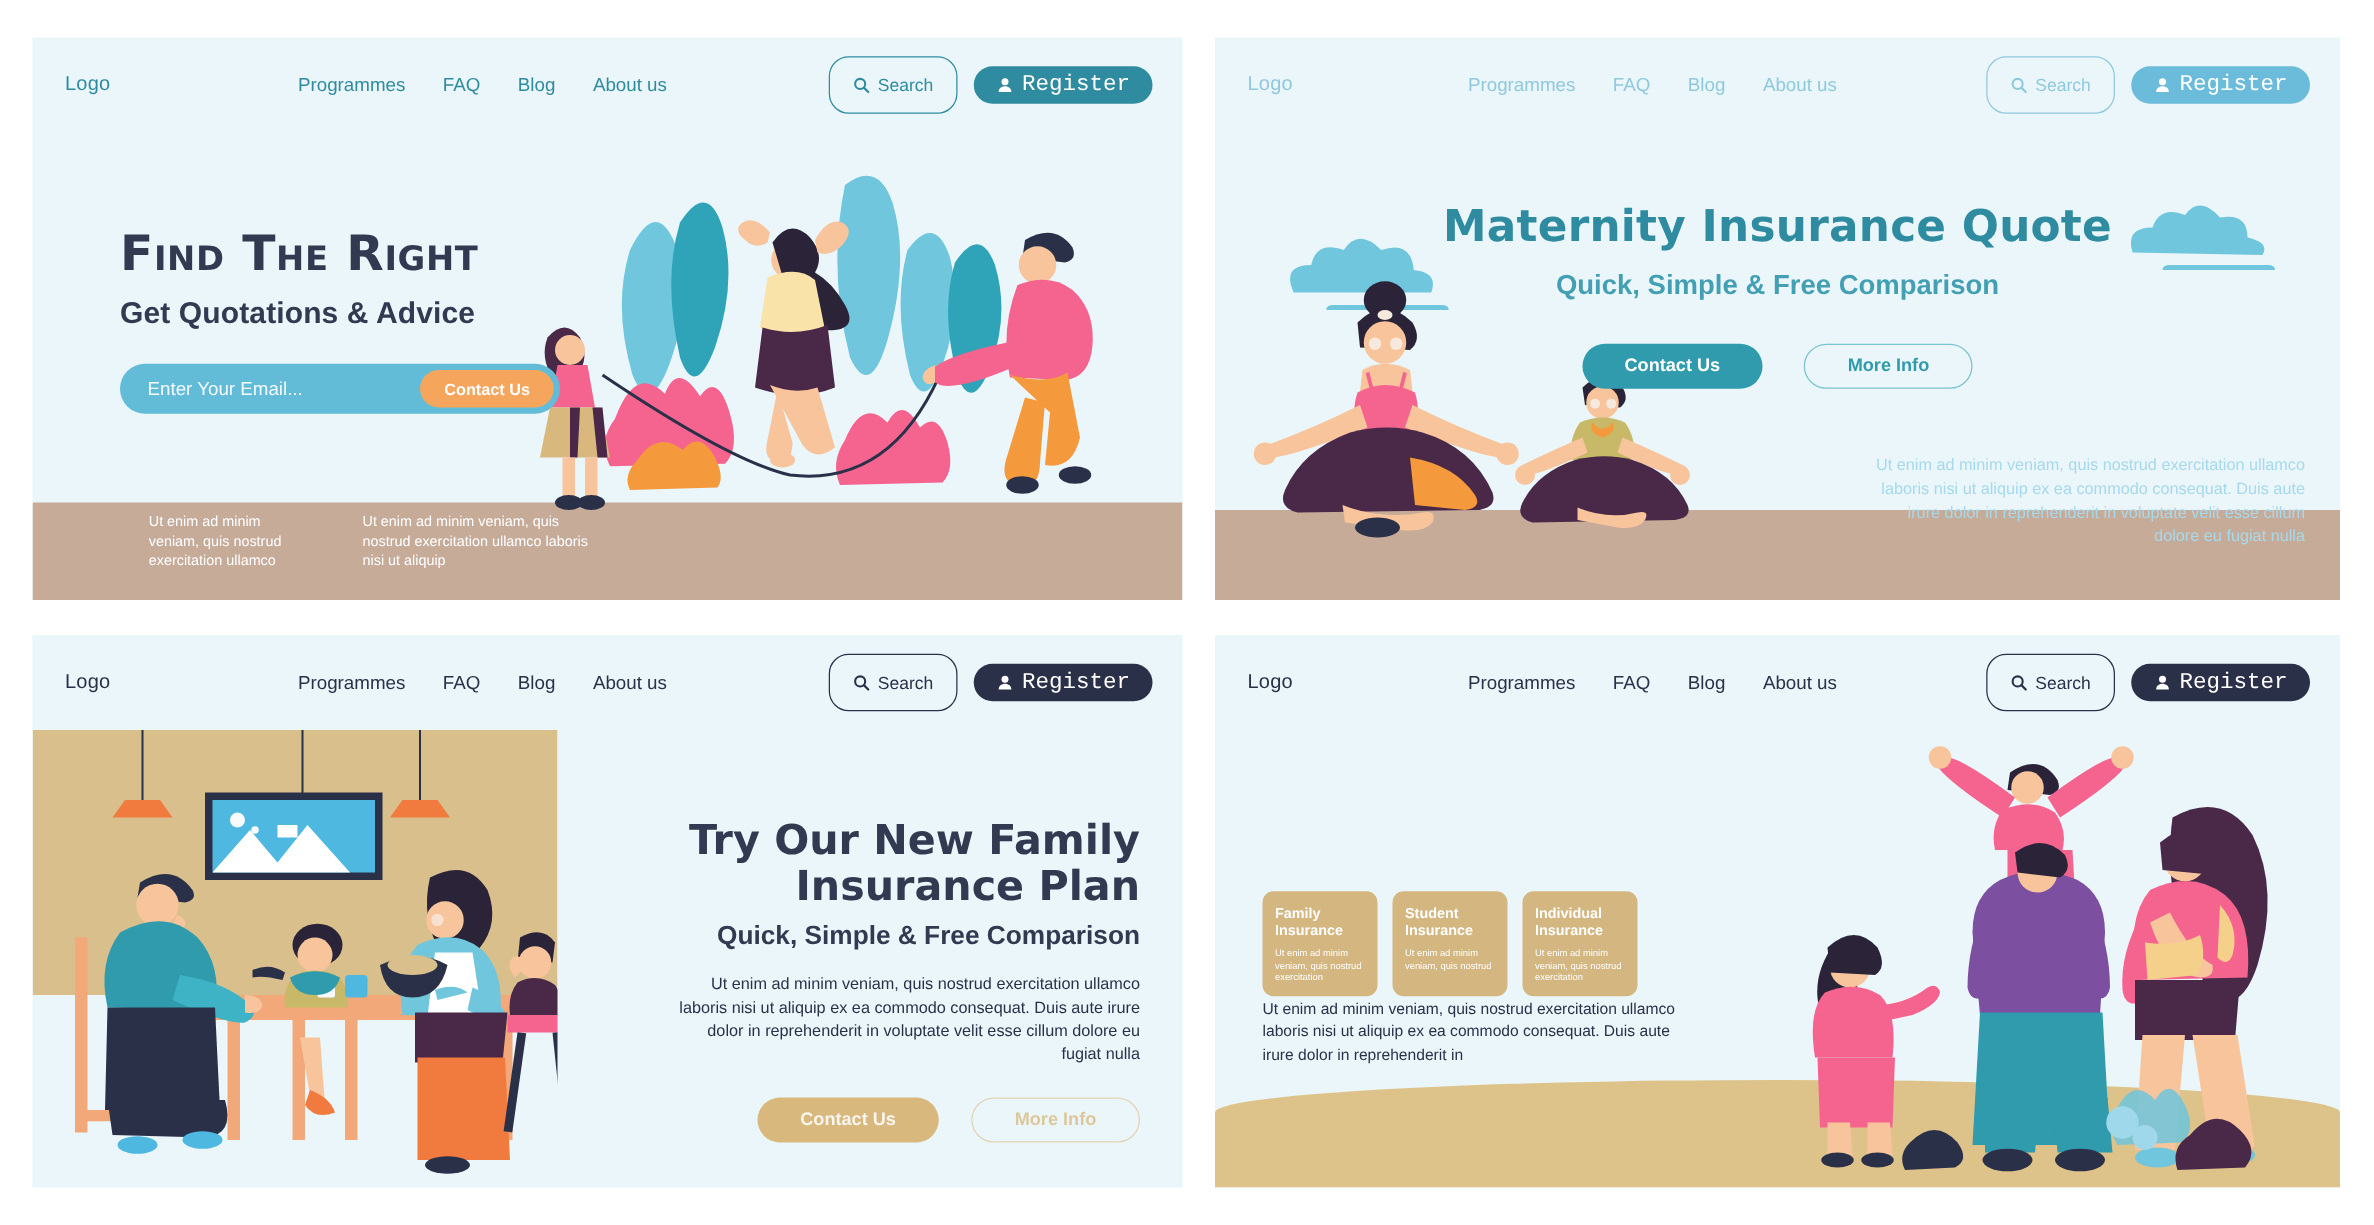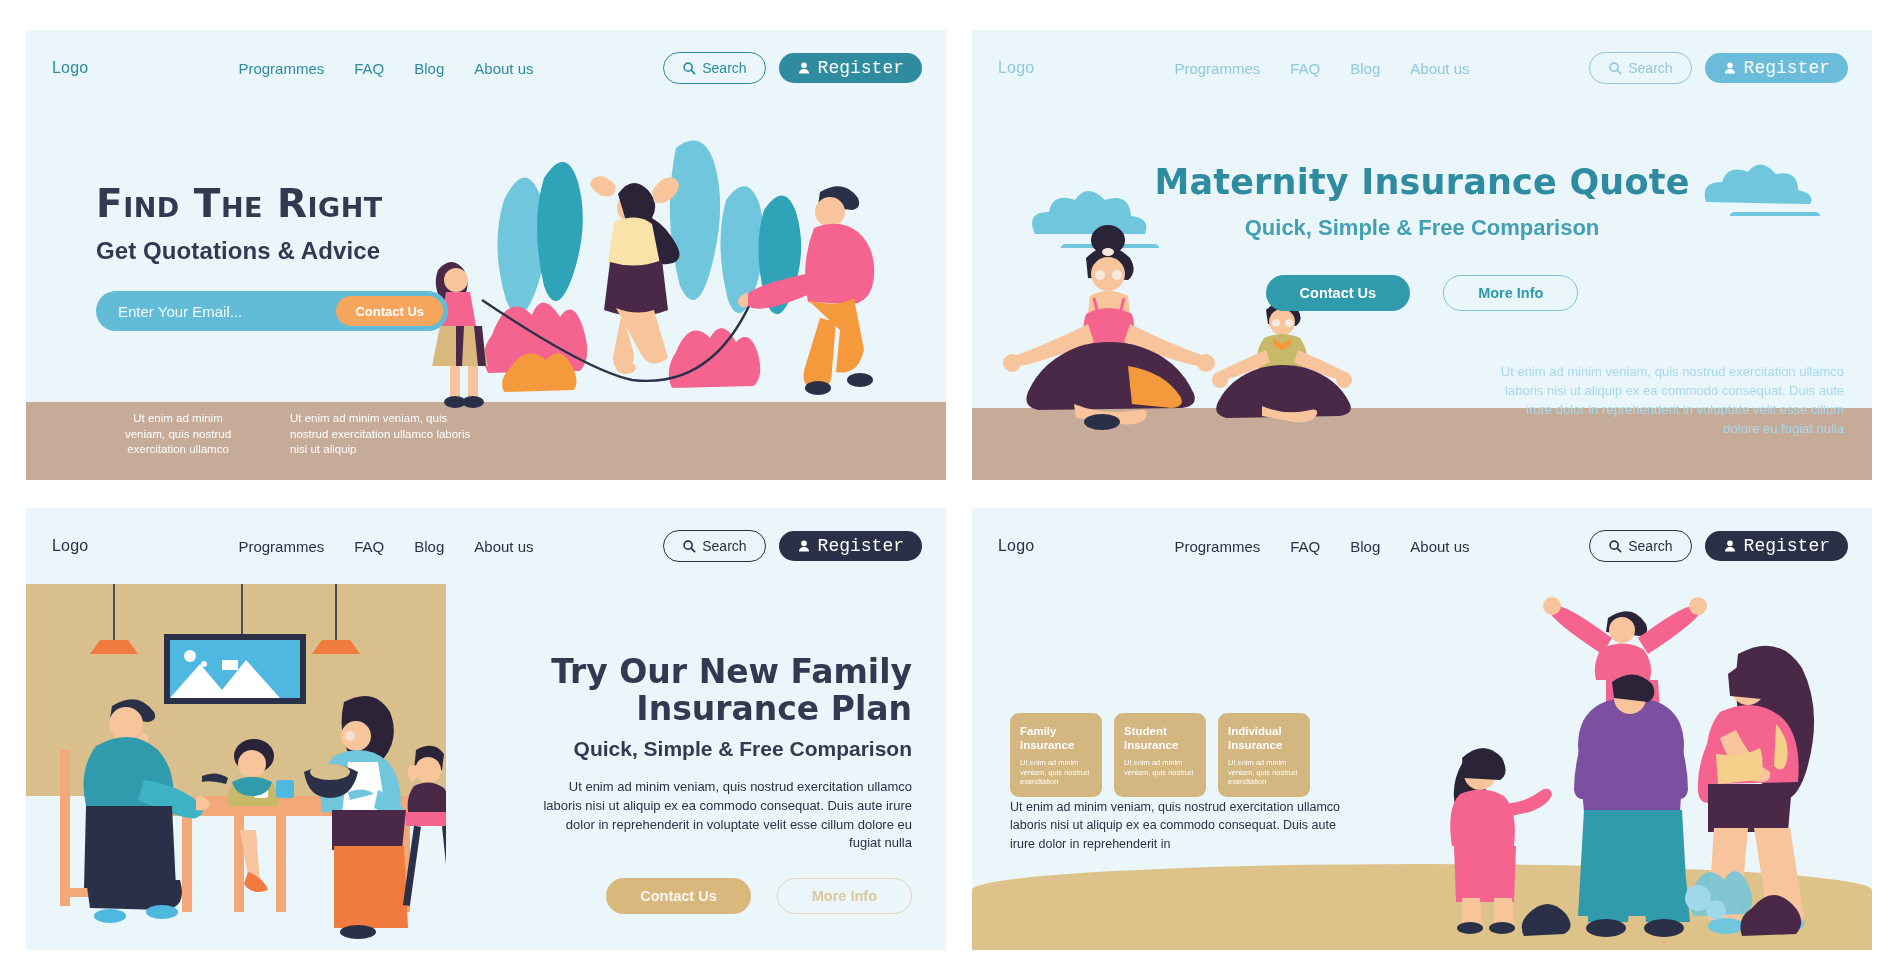--- a/index.html
+++ b/index.html
@@ -27,21 +27,21 @@
     position: absolute; left: 0; top: 0; width: 100%; height: 76px;
     display: flex; align-items: center;
   }
   .nav-logo { font-size: 16px; letter-spacing: .2px; }
   .nav-links { display: flex; align-items: flex-end; gap: 30px; }
   .nav-link { font-size: 15px; white-space: nowrap; }
   .nav-actions { display: flex; align-items: center; gap: 13px; margin-left: auto; }
 
   .btn-search {
     display: flex; align-items: center; gap: 6px;
-    height: 32px; padding: 0 18px; border-radius: 16px;
+    height: 46px; padding: 0 18px; border-radius: 16px;
     border: 1.6px solid currentColor; font-size: 14px; background: transparent;
   }
   .btn-register {
     display: flex; align-items: center; gap: 7px;
     height: 30px; padding: 0 18px; border-radius: 16px;
     font-size: 18px; color: #ffffff; border: none; font-family: Liberation Mono, monospace;
   }
   .ico { width: 14px; height: 14px; display: block; flex: none; }
 
   
@@ -91,21 +91,21 @@
   #p1-email::placeholder { color: #f2fbff; opacity: 1; }
   #p1-contact {
     height: 30px; padding: 0 19px; border-radius: 16px; border: none;
     background: #f6a55c; color: #ffffff; font-size: 13px; font-weight: 700;
     white-space: nowrap;
   }
   .p1-foot {
     position: absolute; bottom: 22px; color: #ffffff;
     font-size: 11.5px; line-height: 1.35;
   }
-  #p1-foot-a { left: 93px; width: 118px; text-align: center; }
+  #p1-foot-a { left: 93px; width: 118px; }
   #p1-foot-b { left: 264px; width: 190px; }
 
   
   #panel-2 .ground {
     position: absolute; left: 0; bottom: 0; width: 100%; height: 72px;
     background: #c6ab99;
   }
   #p2-title {
     position: absolute; left: 0; top: 132px; width: 100%; text-align: center;
     font-family: "DejaVu Sans", sans-serif;

